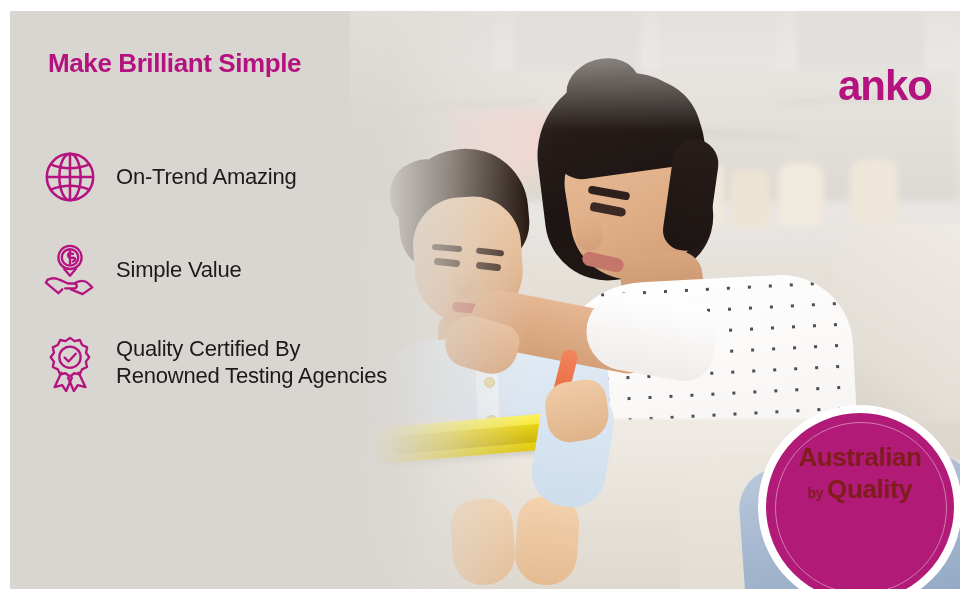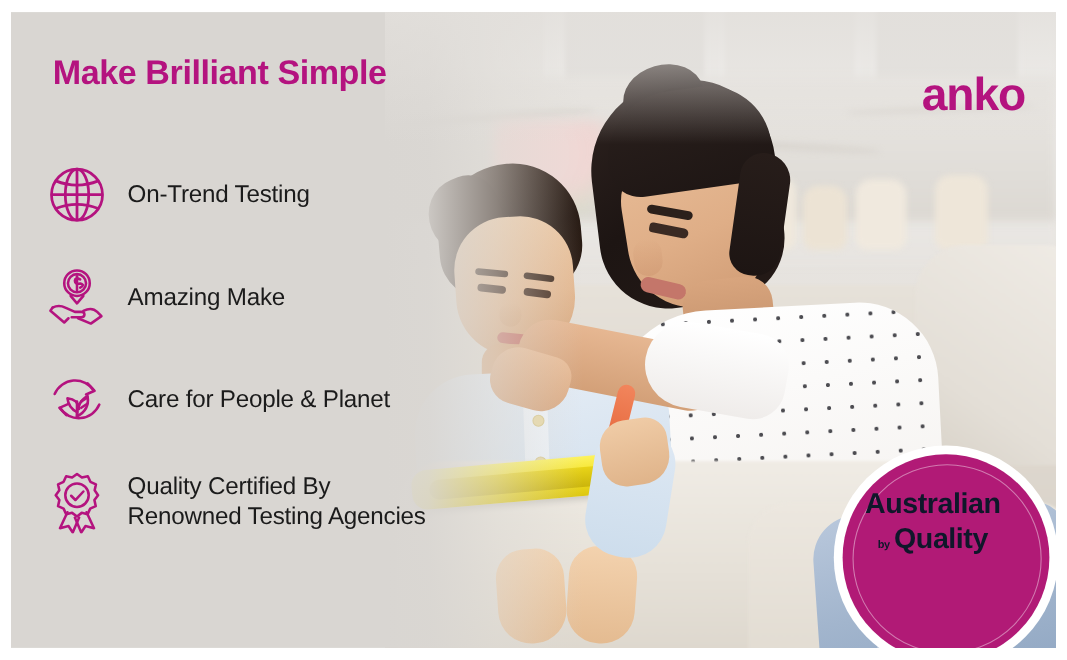--- a/index.html
+++ b/index.html
@@ -312,21 +312,21 @@
   
   .logo{
     position:absolute;right:28px;top:38px;
     font-size:42px;font-weight:bold;letter-spacing:-1px;
     color:#b4137f;line-height:1;margin-top:16px;
   }
 
   
   .headline{
     position:absolute;left:38px;top:38px;
-    font-size:31px;font-weight:bold;color:#b4137f;
+    font-size:26px;font-weight:bold;color:#b4137f;
     letter-spacing:-.4px;line-height:1.1;white-space:nowrap;
   }
   .features{
     position:absolute;left:28px;top:132px;width:420px;
   }
   .feature{
     display:flex;align-items:center;height:68px;margin-bottom:25px;
   }
   .feature:last-child{margin-bottom:0;}
   .f-icon{
@@ -350,32 +350,32 @@
   }
   .badge{
     position:absolute;left:14px;top:14px;width:188px;height:188px;
     border-radius:50%;background:#b11a76;
   }
   .badge-inner{
     position:absolute;left:23px;top:23px;width:170px;height:170px;
     border-radius:50%;border:1.5px solid rgba(255,255,255,.42);
   }
   .badge-txt{
-    position:absolute;left:2px;top:44px;width:188px;
-    text-align:center;color:#0f172a;
+    position:absolute;left:14px;top:44px;width:188px;
+    text-align:center;color:#7f1d1d;
   }
   .badge-l1{
     font-size:26px;font-weight:bold;letter-spacing:-.4px;line-height:1.1;
   }
   .badge-l2{
     font-size:26px;font-weight:bold;letter-spacing:-.4px;line-height:1.15;
     margin-top:3px;
   }
   .badge-by{
-    font-size:10px;font-weight:bold;margin-right:4px;vertical-align:baseline;text-align:right;
+    font-size:14px;font-weight:bold;margin-right:4px;vertical-align:baseline;text-align:right;
   }
 </style>
 </head>
 <body>
 
 <div class="banner">
 
   <div class="photo">
     <div class="photo-bg"></div>
     <div class="kitchen-top"></div>
@@ -465,54 +465,39 @@
       <span class="f-icon">
         <svg width="58" height="58" viewBox="0 0 60 60" fill="none" stroke="#b4137f" stroke-width="2.6">
           <circle cx="30" cy="30" r="24"></circle>
           <ellipse cx="30" cy="30" rx="11" ry="24"></ellipse>
           <line x1="6" y1="30" x2="54" y2="30"></line>
           <path d="M10 17 Q30 25 50 17"></path>
           <path d="M10 43 Q30 35 50 43"></path>
           <line x1="30" y1="6" x2="30" y2="54"></line>
         </svg>
       </span>
-      <span class="f-label">On-Trend Testing</span>
+      <span class="f-label">On-Trend Amazing</span>
     </div>
 
     <div class="feature">
       <span class="f-icon">
         <svg width="58" height="58" viewBox="0 0 60 60" fill="none" stroke="#b4137f" stroke-width="2.4" stroke-linecap="round" stroke-linejoin="round">
           <circle cx="30" cy="17" r="12"></circle>
           <circle cx="30" cy="17" r="8.5"></circle>
           <path d="M33 13.5q-5-2.5-5 1.2t5 2.6q5 1.2 0 3.9"></path>
           <line x1="30" y1="10.5" x2="30" y2="23.5"></line>
           <path d="M24 29 l6 7 6-7"></path>
           <path d="M7 40 q6-3 12 0 l9 4 h6 q3 0 3 2.5t-3 2.5h-9"></path>
           <path d="M36 43 q8-4 13 1 l4 4 -10 7 -12-5"></path>
           <path d="M7 40 l-2 3 13 11 4-4"></path>
         </svg>
       </span>
-      <span class="f-label">Amazing Make</span>
+      <span class="f-label">Simple Value</span>
     </div>
 
-    <div class="feature">
-      <span class="f-icon">
-        <svg width="58" height="58" viewBox="0 0 60 60" fill="none" stroke="#b4137f" stroke-width="2.4" stroke-linecap="round" stroke-linejoin="round">
-          <path d="M46 22 A21 21 0 0 0 9 25"></path>
-          <path d="M40 15 l6.5 7 -8 3.5"></path>
-          <path d="M14 38 A21 21 0 0 0 51 35"></path>
-          <path d="M20 45 l-6.5-7 8-3.5"></path>
-          <path d="M30 46 q0-14 10-19 2 13-10 19z"></path>
-          <path d="M30 42 q-8-4-9-13 10 1 11 10"></path>
-          <line x1="30" y1="46" x2="30" y2="32"></line>
-          <path d="M34 32 l5-3 M34 38 l6-4"></path>
-        </svg>
-      </span>
-      <span class="f-label">Care for People &amp; Planet</span>
-    </div>
 
     <div class="feature">
       <span class="f-icon">
         <svg width="58" height="58" viewBox="0 0 60 60" fill="none" stroke="#b4137f" stroke-width="2.4" stroke-linecap="round" stroke-linejoin="round">
           <path d="M30 4 l4.6 3.4 5.6-1.2 2.4 5.2 5.2 2.4-1.2 5.6L49.8 24l-3.4 4.6 1.2 5.6-5.2 2.4-2.4 5.2-5.6-1.2L30 44l-4.6-3.4-5.6 1.2-2.4-5.2-5.2-2.4 1.2-5.6L10 24l3.4-4.6-1.2-5.6 5.2-2.4 2.4-5.2 5.6 1.2z"></path>
           <circle cx="30" cy="24" r="11"></circle>
           <path d="M24.5 24.5 l4 4 7.5-8"></path>
           <path d="M21 40 l-7 15 8-2 4 6 6-14"></path>
           <path d="M39 40 l7 15 -8-2 -4 6 -6-14"></path>
         </svg>

